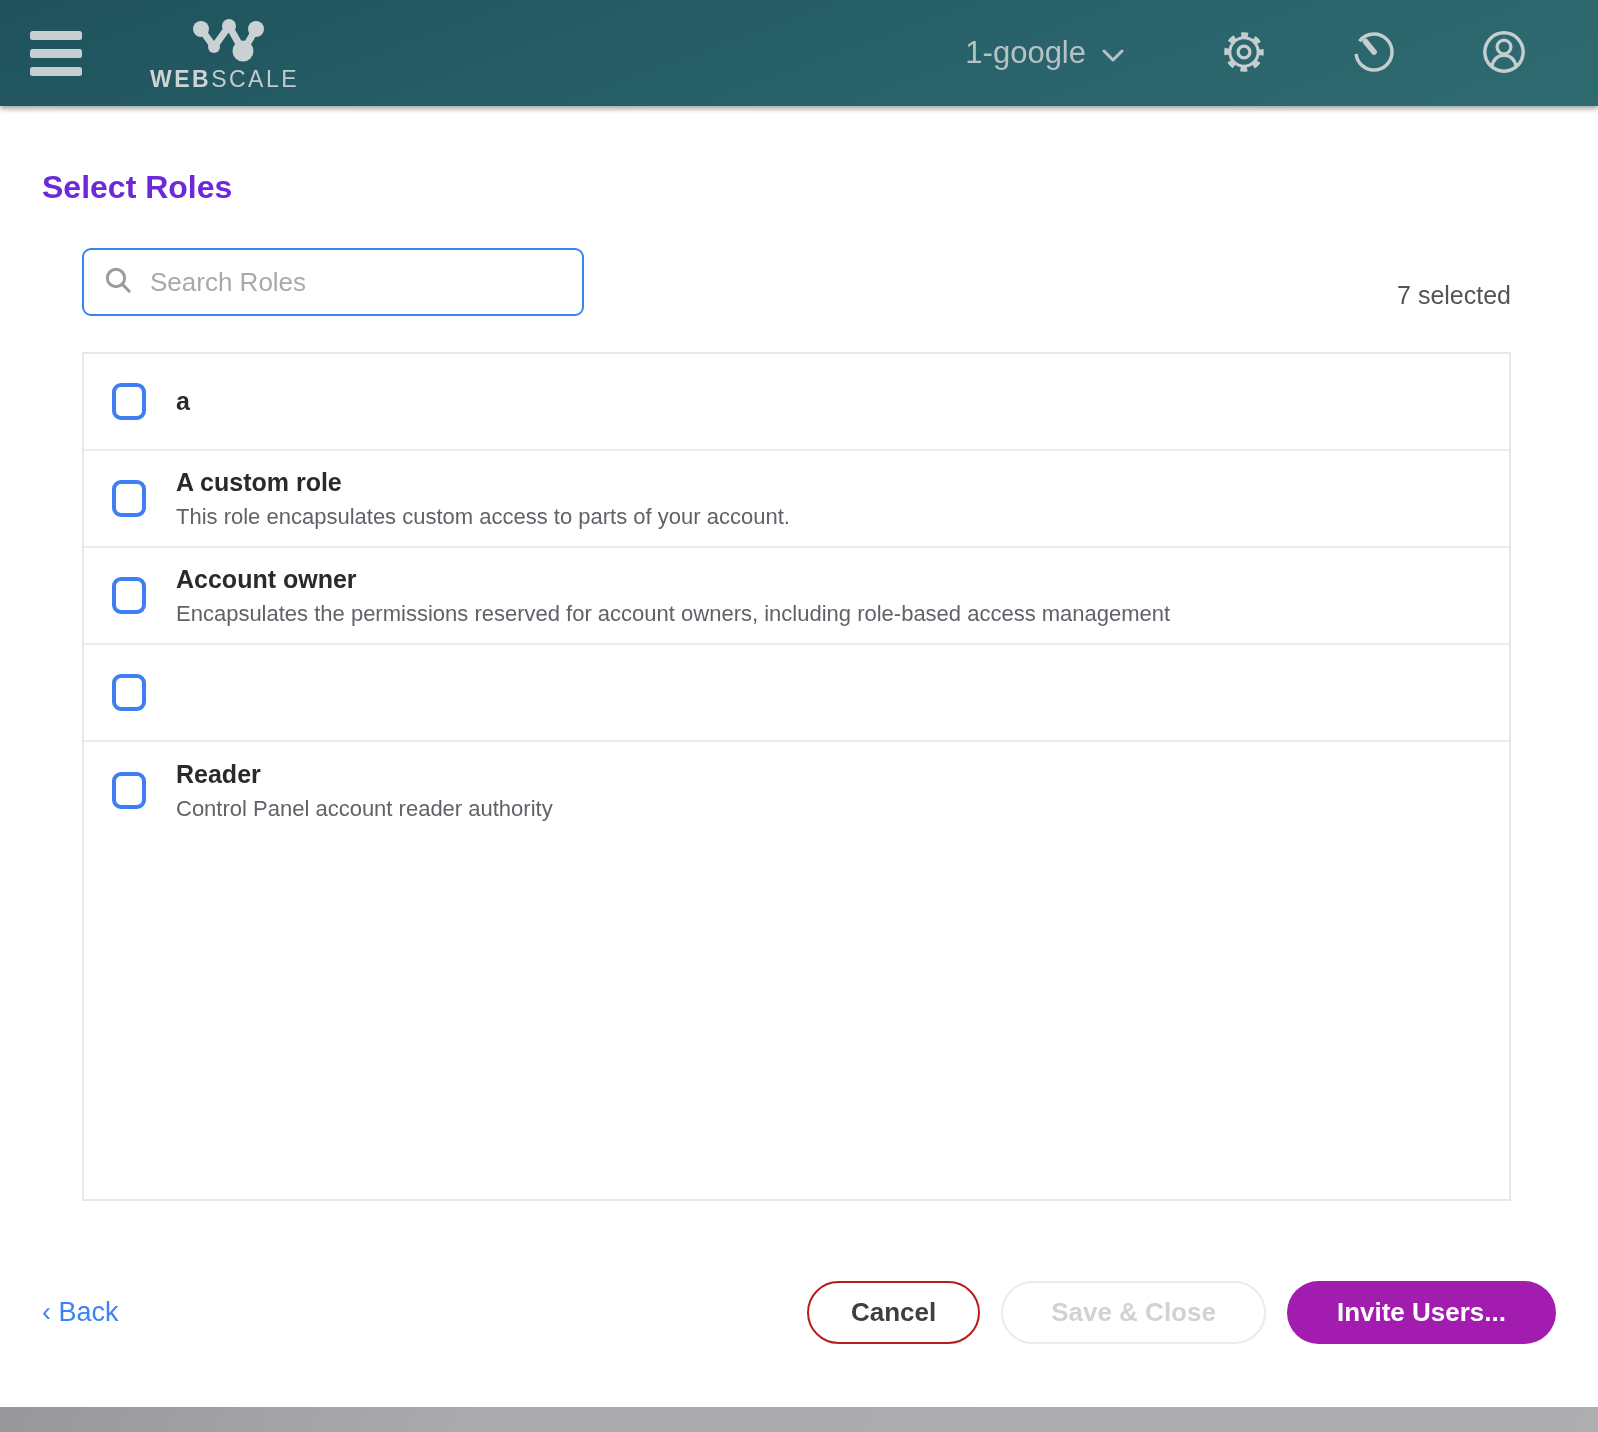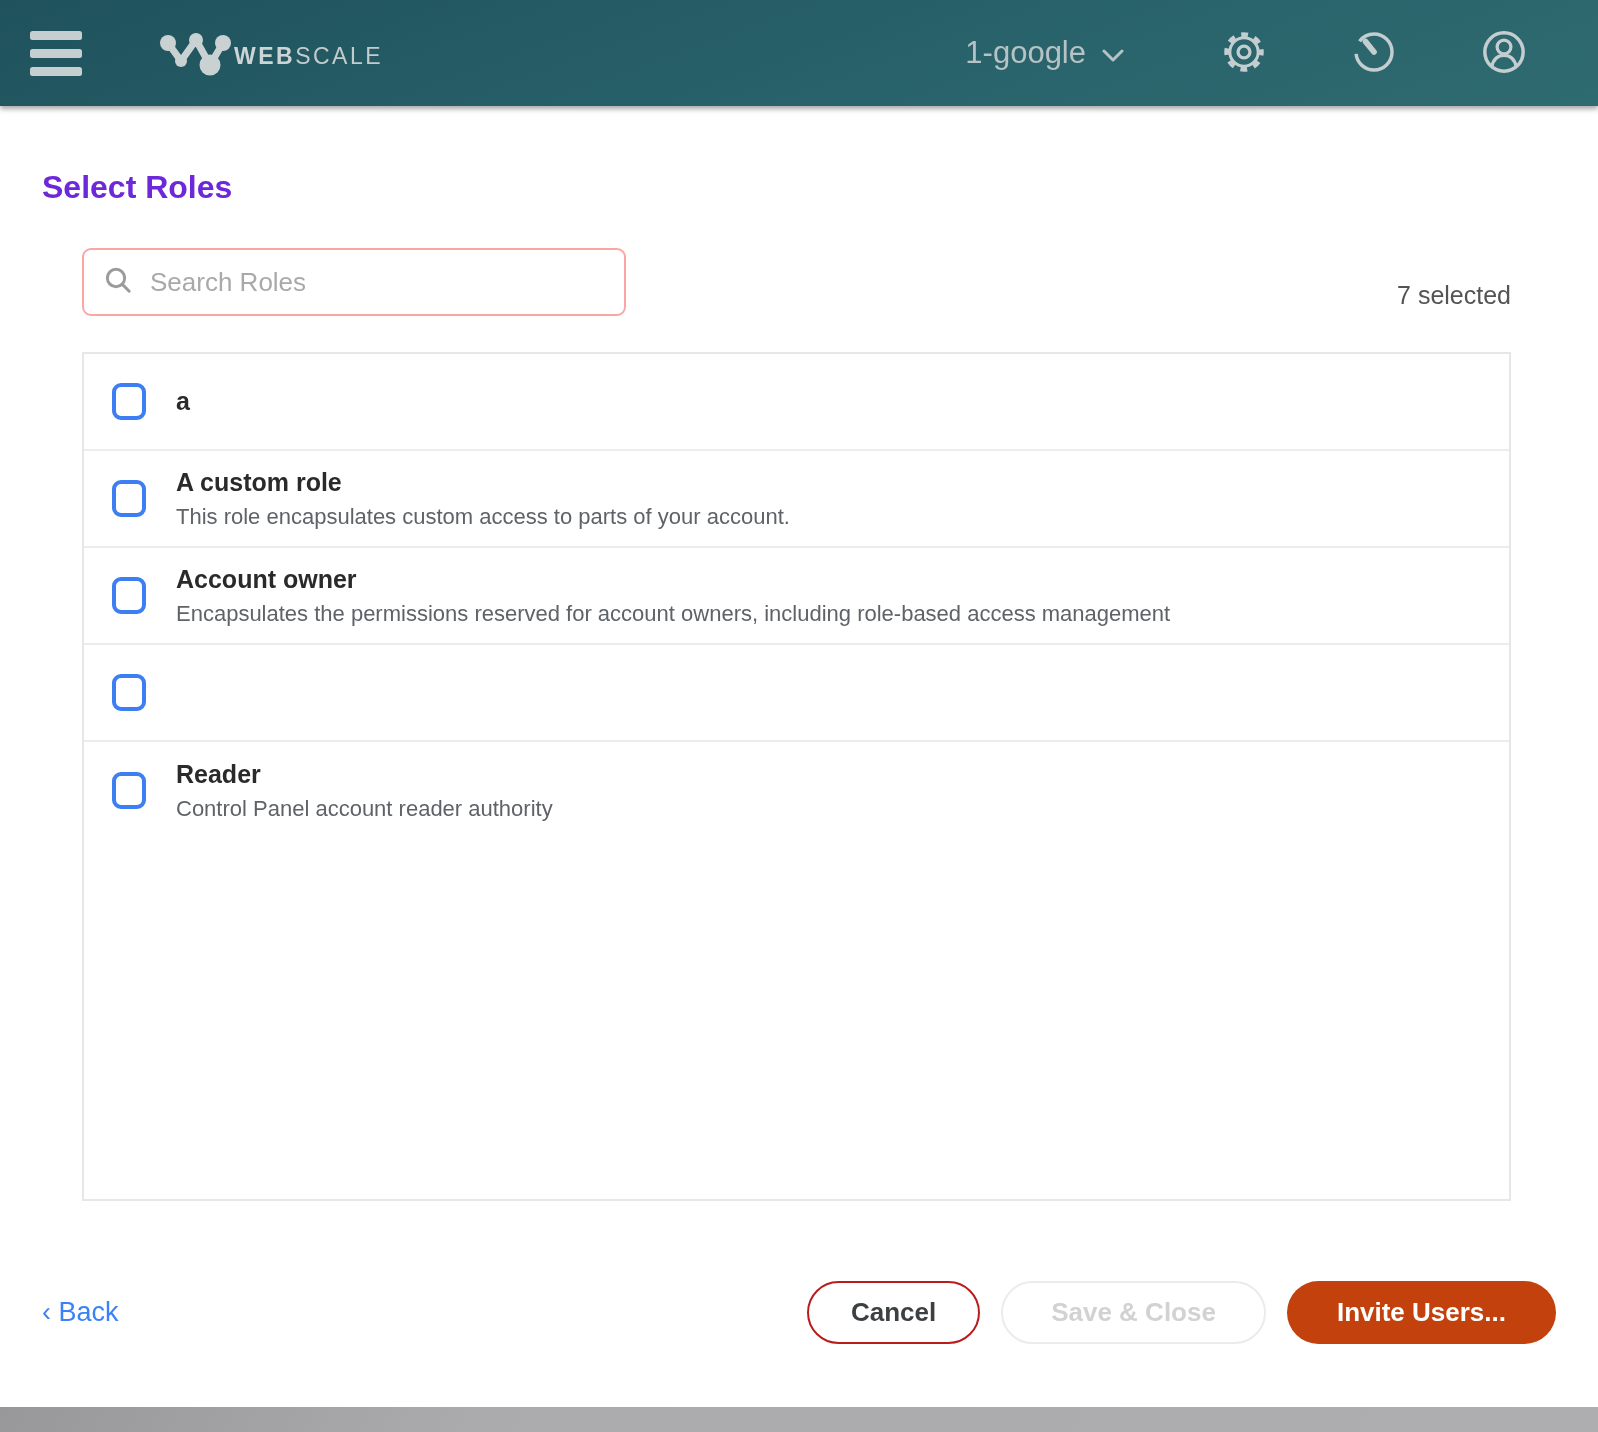--- a/index.html
+++ b/index.html
@@ -20,21 +20,21 @@
     display: flex;
     align-items: center;
     padding: 0 70px 0 30px;
     box-shadow: 0 3px 5px rgba(60,60,60,0.45);
     position: relative;
     z-index: 2;
   }
   .hamburger { width: 52px; cursor: pointer; display: flex; flex-direction: column; gap: 9px; }
   .hamburger span { display: block; height: 9px; border-radius: 2.5px; background: #c6ced0; }
 
-  .brand { display: flex; flex-direction: row; align-items: center; margin-left: 68px; margin-top: 4px; }
+  .brand { display: flex; flex-direction: column; align-items: center; margin-left: 68px; margin-top: 4px; }
   .brand svg { display: block; }
   .brand-text { font-size: 23px; letter-spacing: 2.5px; color: #c3cccd; margin-top: 2px; }
   .brand-text b { font-weight: 700; color: #ccd4d6; }
 
   .header-right { margin-left: auto; display: flex; align-items: center; }
   .account-switcher {
     display: flex; align-items: center; gap: 16px;
     color: #b6c3c5; font-size: 31px; cursor: pointer;
   }
   .icon-btn { background: none; border: none; cursor: pointer; width: 48px; height: 48px;
@@ -46,22 +46,22 @@
   .page-title {
     font-size: 32px; font-weight: 700; color: #6d28d9;
     margin: 62px 0 0 42px; line-height: 1.2;
   }
 
   .toolbar {
     margin: 42px 87px 0 82px;
     display: flex; justify-content: space-between; align-items: flex-end;
   }
   .search-box {
-    width: 544px; height: 68px;
-    border: 2px solid #fca5a5; border-radius: 9px;
+    width: 502px; height: 68px;
+    border: 2px solid #3b82f6; border-radius: 9px;
     display: flex; align-items: center; padding: 8px 18px;
     background: #fff;
   }
   .search-box svg { flex: 0 0 auto; margin-right: 16px; }
   .search-input {
     border: none; outline: none; flex: 1; font-size: 26px;
     font-family: "Liberation Sans", sans-serif; color: #333; background: transparent;
   }
   .search-input::placeholder { color: #a9a9a9; }
   .selected-count { font-size: 25px; color: #545454; padding-bottom: 6px; }
@@ -106,21 +106,21 @@
   .footer-buttons { display: flex; align-items: center; gap: 21px; }
   .btn {
     height: 63px; border-radius: 32px;
     font-family: "Liberation Sans", sans-serif;
     font-size: 26px; font-weight: 700;
     display: inline-flex; align-items: center; justify-content: center;
     cursor: pointer; background: #fff;
   }
   .btn-cancel { border: 2px solid #b91c1c; color: #3c4043; padding: 0 42px; }
   .btn-save { border: 2px solid #ebebeb; color: #d2d2d2; padding: 17px 48px; cursor: default; }
-  .btn-invite { border: none; background: #c2410c; color: #ffffff; padding: 0 50px; }
+  .btn-invite { border: none; background: #a21caf; color: #ffffff; padding: 0 50px; }
 
   .bottom-bar {
     position: absolute; left: 0; bottom: 0;
     width: 100%; height: 25px;
     background: linear-gradient(115deg, #98989a 0%, #ababad 30%, #aeaeb0 100%);
   }
 </style>
 </head>
 <body>
 

